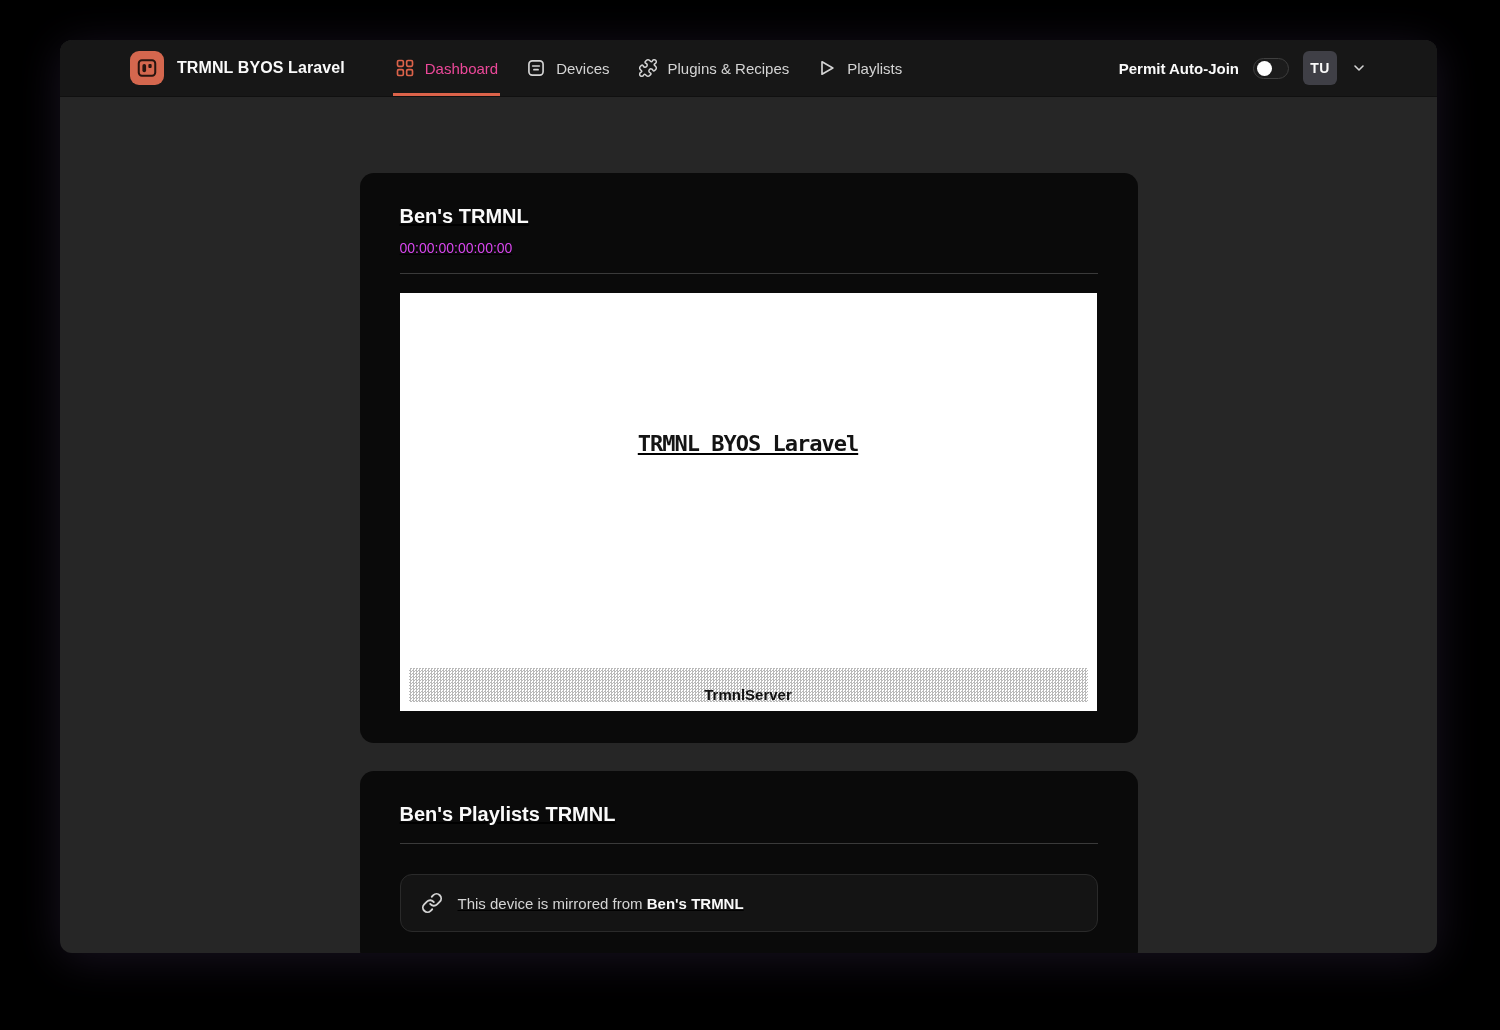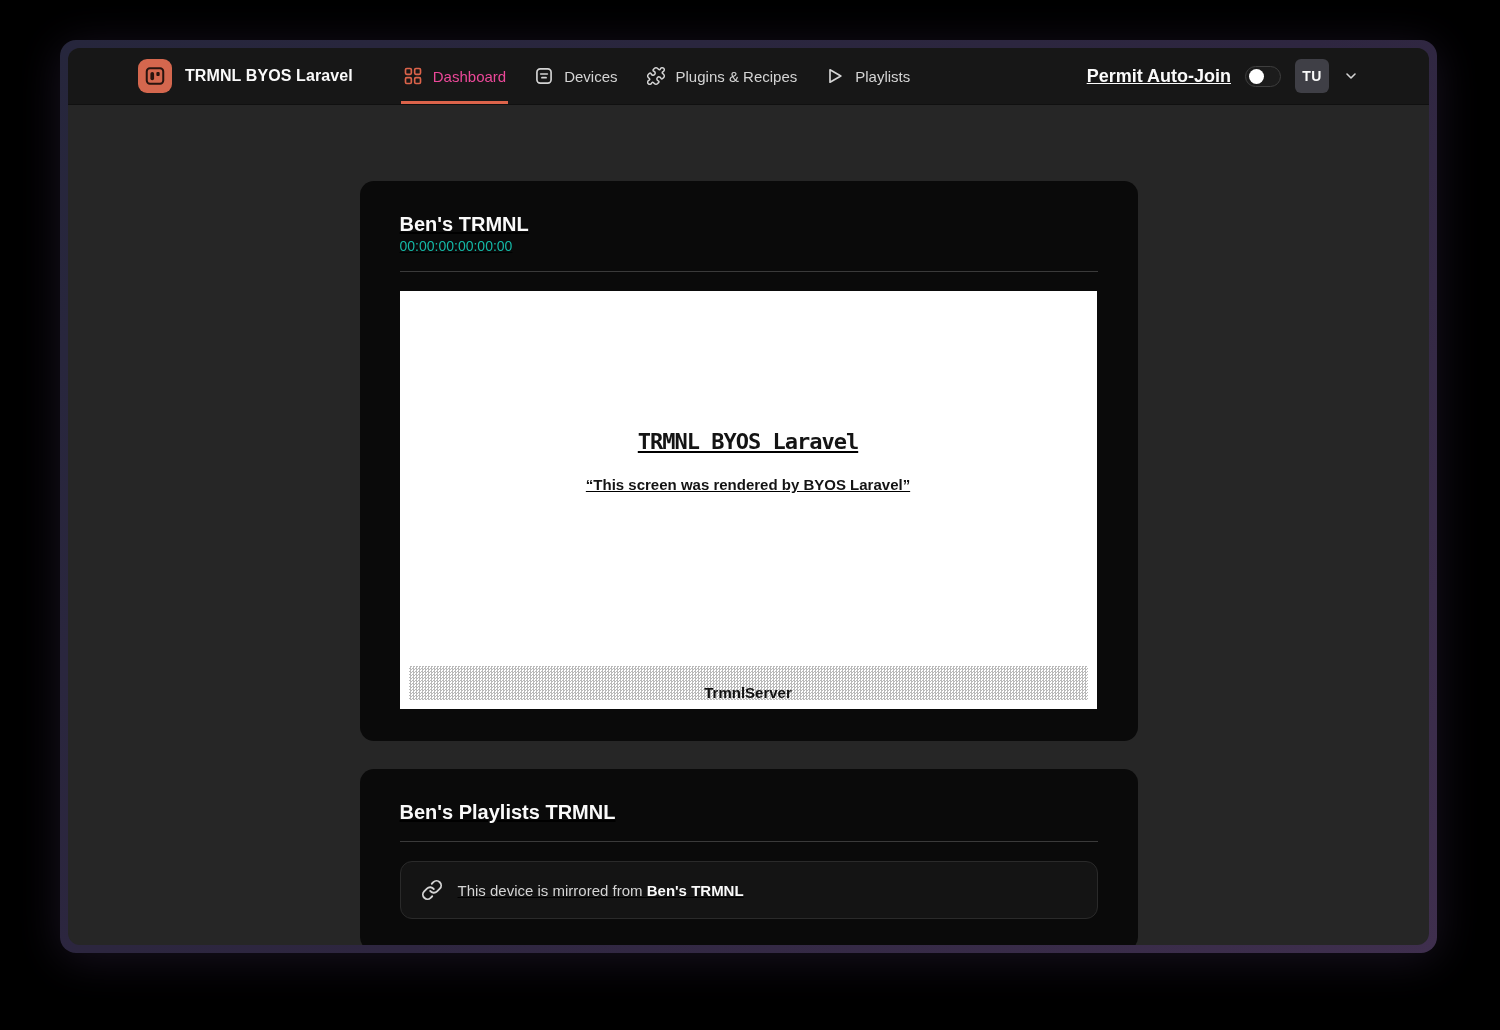--- a/index.html
+++ b/index.html
@@ -1,20 +1,20 @@
 <!DOCTYPE html>
 <html><head>
 <meta charset="utf-8">
 <style>
   * { margin:0; padding:0; box-sizing:border-box; }
   html,body { width:1500px; height:1030px; background:#000; font-family:"Liberation Sans", sans-serif; overflow:hidden; }
 
   .window {
     position:absolute; left:60px; top:40px; width:1377px; height:913px;
-    border-radius:16px; padding:8px;
+    border-radius:16px; padding:0;
     background:linear-gradient(135deg,#26263c 0%, #2e2640 55%, #3f2f4e 100%);
     box-shadow:0 6px 44px rgba(70,52,92,.35);
   }
   .window-inner {
     width:100%; height:100%; border-radius:12px; overflow:hidden;
     background:#262626; display:flex; flex-direction:column;
   }
 
   
   .navbar {
@@ -34,21 +34,21 @@
     padding:0 2px; margin-left:24px; color:#d4d4d4; font-size:15px; font-weight:500;
     cursor:pointer; white-space:nowrap;
   }
   .nav-item svg { flex:0 0 auto; }
   .nav-item.active { color:#ec4899; }
   .nav-item.active .underline {
     position:absolute; left:0; right:0; bottom:0; height:3px; background:#dc634a;
   }
 
   .nav-right { margin-left:auto; display:flex; align-items:center; gap:14px; }
-  .permit-label { color:#fafafa; font-size:18px; font-weight:700;text-decoration:underline; }
+  .permit-label { color:#fafafa; font-size:15px; font-weight:700; }
   .toggle {
     width:36px; height:21px; border-radius:11px; background:#1c1c1c;
     border:1px solid #3f3f3f; position:relative; cursor:pointer; flex:0 0 auto;
   }
   .toggle .knob {
     position:absolute; left:3px; top:2px; width:15px; height:15px; border-radius:50%;
     background:#fff;
   }
   .avatar {
     width:34px; height:34px; border-radius:6px; background:#3f3f46;
@@ -60,21 +60,21 @@
   
   .content { flex:1 1 auto; overflow:hidden; }
   .card {
     width:778px; margin:0 auto; background:#0a0a0a; border-radius:14px;
     padding:32px 40px;
     text-decoration:underline;
   }
   .card-first { margin-top:76px; }
   .card-second { margin-top:28px; }
   .device-name { color:#fafafa; font-size:20px; font-weight:700; }
-  .device-mac { color:#14b8a6; font-size:14px; margin-top:2px; }
+  .device-mac { color:#d946ef; font-size:14px; margin-top:12px; }
   .divider { height:1px; background:#3a3a3a; margin-top:17px; }
 
   
   .screen {
     margin-top:19px; width:697px; height:418px; background:#ffffff; position:relative;
     text-align:center; color:#141414;
   }
   .screen-title {
     padding-top:138px; font-family:"DejaVu Sans Mono", monospace;
     font-size:22px; font-weight:700; letter-spacing:-1px; color:#141414;
@@ -87,21 +87,21 @@
   .screen-statusbar {
     position:absolute; left:9px; right:9px; bottom:9px; height:34px;
     background:conic-gradient(#b9b9b9 25%, #ffffff 0 50%, #b9b9b9 0 75%, #ffffff 0);
     background-size:3px 3px;
     display:flex; align-items:center; padding:0 12px; gap:18px;flex-direction:column;
   }
   .statusbar-label { font-size:15px; font-weight:700; color:#111; }
 
   
   .mirror-box {
-    margin-top:19px; height:58px; background:#141414; border:1px solid #2a2a2a;
+    margin-top:30px; height:58px; background:#141414; border:1px solid #2a2a2a;
     border-radius:12px; display:flex; align-items:center; padding:0 20px; gap:15px;
   }
   .mirror-text { color:#d4d4d4; font-size:15px; }
   .mirror-text .src { color:#fafafa; font-weight:700; }
 </style>
 </head>
 <body>
 
 <div class="window">
   <div class="window-inner">
@@ -174,21 +174,20 @@
 
     <div class="content">
 
       <div class="card card-first">
         <div class="device-name">Ben's TRMNL</div>
         <div class="device-mac">00:00:00:00:00:00</div>
         <div class="divider"></div>
 
         <div class="screen">
           <div class="screen-title">TRMNL BYOS Laravel</div>
-          <div class="screen-quote">“This screen was rendered by BYOS Laravel”</div>
 
           <div class="screen-statusbar">
             <svg width="19" height="19" viewBox="0 0 18 18" fill="none">
               <circle cx="9" cy="9" r="6.3" stroke="#141414" stroke-width="3" stroke-dasharray="3.4 2.8"></circle>
             </svg>
             <span class="statusbar-label">TrmnlServer</span>
           </div>
         </div>
       </div>
 

